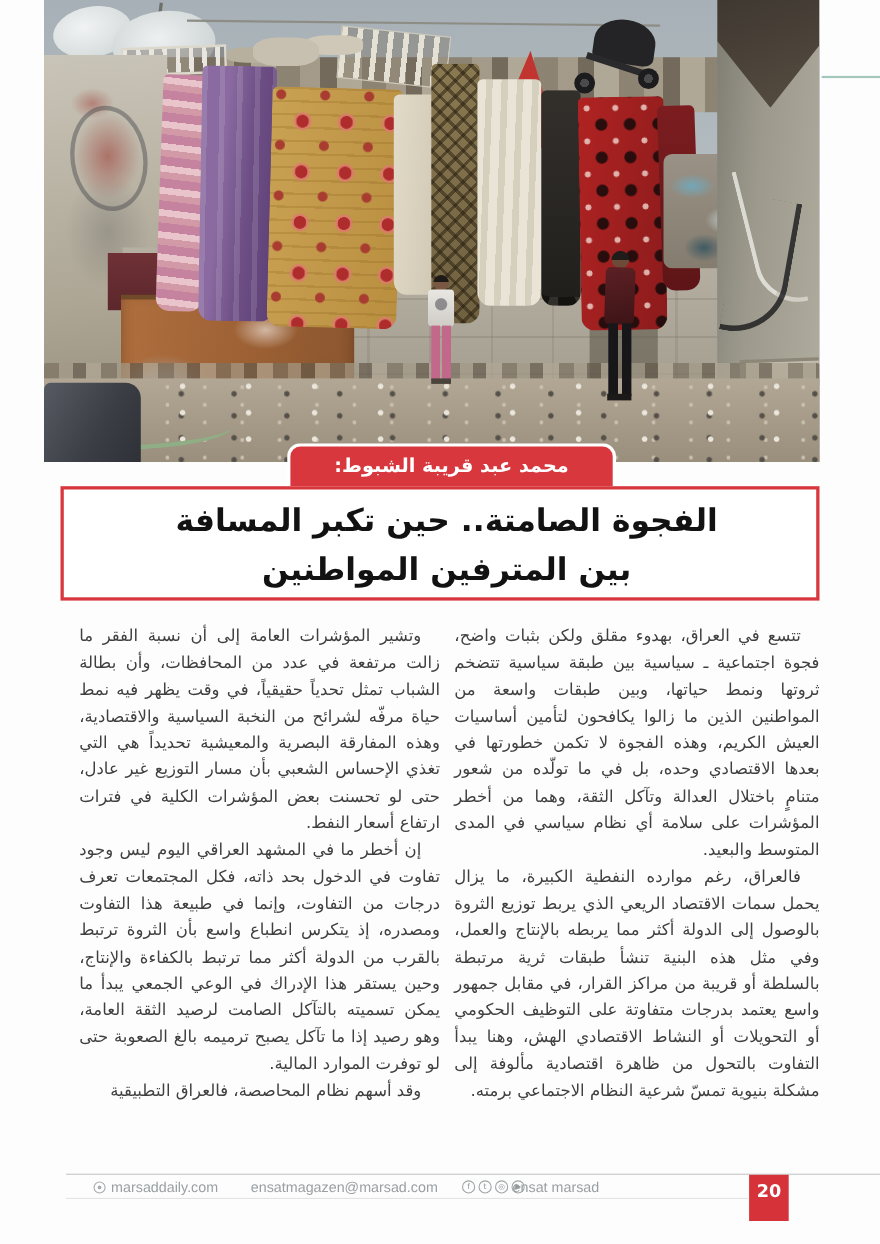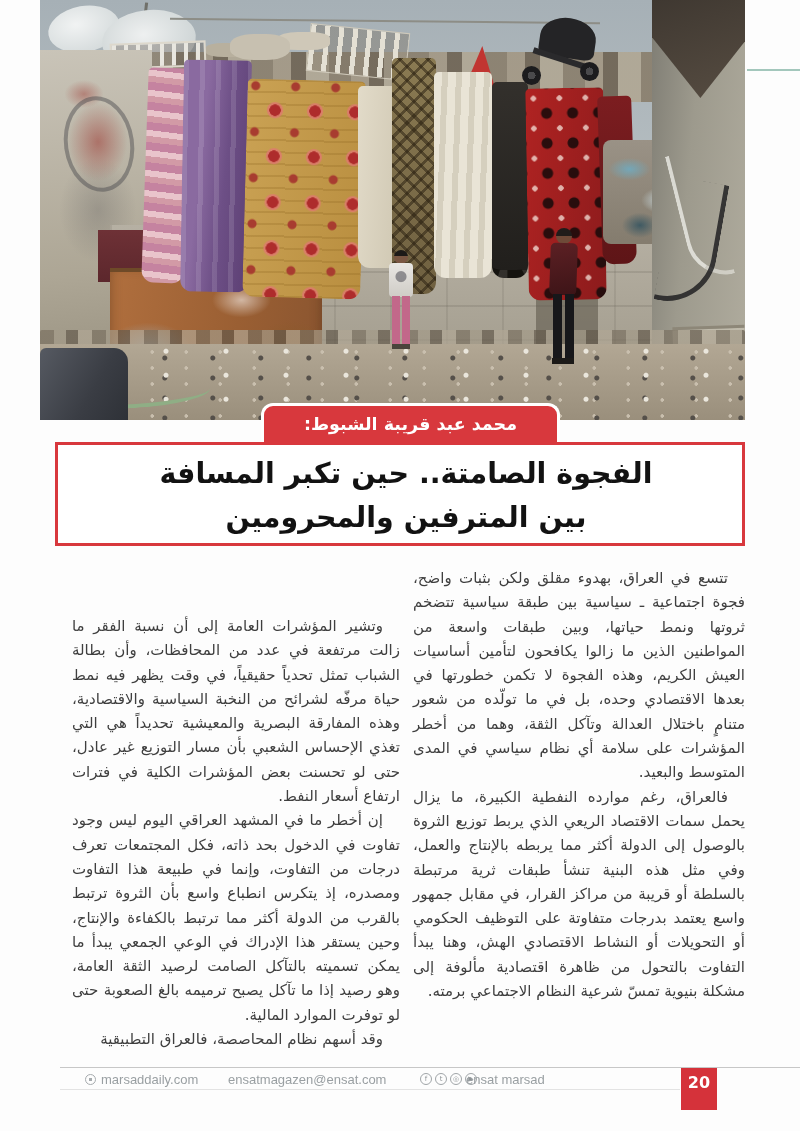--- a/index.html
+++ b/index.html
@@ -167,21 +167,21 @@
     background: #fff; border: 3px solid #d8383d; text-align: center; direction: rtl;
     padding-top: 7px; }
   .headline-box div { font-size: 28.5px; font-weight: bold; color: #121212; line-height: 44px;
     letter-spacing: -.5px; padding-left: 12px; }
 
   
   .col { direction: rtl; text-align: justify; color: #3f3f3f;
     font-size: 15px; line-height: 24.3px; }
   .col p { margin: 0; text-indent: 17px; }
   .col-right { left: 413px; top: 566px; width: 332px; }
-  .col-left  { left: 72px;  top: 566px; width: 328px; margin-top: 48px; }
+  .col-left  { left: 72px;  top: 566px; width: 328px; }
 
   
   .rule-top { left: 60px; top: 1067px; width: 740px; height: 1px; background: #c7c7c7; }
   .rule-bottom { left: 60px; top: 1089px; width: 620px; height: 1px; background: #e3e3e3; }
   .footer-item { color: #999fa2; font-size: 13px; line-height: 20px; top: 1070px;
     font-family: Liberation Sans, sans-serif; }
   .globe { left: 85px; top: 1074px; width: 11px; height: 11px; border-radius: 50%;
     border: 1px solid #a6abae; background: radial-gradient(circle 2px at 50% 50%, #a6abae 0 1.5px, transparent 2px); }
   .website { left: 101px; }
   .email { left: 228px; }
@@ -246,38 +246,38 @@
 </div>
 
 <div class="abs accent-line"></div>
 
 <div class="abs author-banner">
   <span>محمد عبد قريبة الشبوط:</span>
 </div>
 
 <div class="abs headline-box">
   <div>الفجوة الصامتة.. حين تكبر المسافة</div>
-  <div>بين المترفين والمحرومين</div>
+  <div>بين المترفين المواطنين</div>
 </div>
 
 <div class="abs col col-right">
   <p>تتسع في العراق، بهدوء مقلق ولكن بثبات واضح، فجوة اجتماعية ـ سياسية بين طبقة سياسية تتضخم ثروتها ونمط حياتها، وبين طبقات واسعة من المواطنين الذين ما زالوا يكافحون لتأمين أساسيات العيش الكريم، وهذه الفجوة لا تكمن خطورتها في بعدها الاقتصادي وحده، بل في ما تولّده من شعور متنامٍ باختلال العدالة وتآكل الثقة، وهما من أخطر المؤشرات على سلامة أي نظام سياسي في المدى المتوسط والبعيد.</p>
   <p>فالعراق، رغم موارده النفطية الكبيرة، ما يزال يحمل سمات الاقتصاد الريعي الذي يربط توزيع الثروة بالوصول إلى الدولة أكثر مما يربطه بالإنتاج والعمل، وفي مثل هذه البنية تنشأ طبقات ثرية مرتبطة بالسلطة أو قريبة من مراكز القرار، في مقابل جمهور واسع يعتمد بدرجات متفاوتة على التوظيف الحكومي أو التحويلات أو النشاط الاقتصادي الهش، وهنا يبدأ التفاوت بالتحول من ظاهرة اقتصادية مألوفة إلى مشكلة بنيوية تمسّ شرعية النظام الاجتماعي برمته.</p>
 </div>
 <div class="abs col col-left">
   <p>وتشير المؤشرات العامة إلى أن نسبة الفقر ما زالت مرتفعة في عدد من المحافظات، وأن بطالة الشباب تمثل تحدياً حقيقياً، في وقت يظهر فيه نمط حياة مرفّه لشرائح من النخبة السياسية والاقتصادية، وهذه المفارقة البصرية والمعيشية تحديداً هي التي تغذي الإحساس الشعبي بأن مسار التوزيع غير عادل، حتى لو تحسنت بعض المؤشرات الكلية في فترات ارتفاع أسعار النفط.</p>
   <p>إن أخطر ما في المشهد العراقي اليوم ليس وجود تفاوت في الدخول بحد ذاته، فكل المجتمعات تعرف درجات من التفاوت، وإنما في طبيعة هذا التفاوت ومصدره، إذ يتكرس انطباع واسع بأن الثروة ترتبط بالقرب من الدولة أكثر مما ترتبط بالكفاءة والإنتاج، وحين يستقر هذا الإدراك في الوعي الجمعي يبدأ ما يمكن تسميته بالتآكل الصامت لرصيد الثقة العامة، وهو رصيد إذا ما تآكل يصبح ترميمه بالغ الصعوبة حتى لو توفرت الموارد المالية.</p>
   <p>وقد أسهم نظام المحاصصة، فالعراق التطبيقية</p>
 </div>
 
 <div class="abs rule-top"></div>
 <div class="abs rule-bottom"></div>
 <span class="abs globe"></span>
 <span class="abs footer-item website">marsaddaily.com</span>
-<span class="abs footer-item email">ensatmagazen@ensat.com</span>
+<span class="abs footer-item email">ensatmagazen@marsad.com</span>
 <span class="abs social-row">
   <span class="social-icon">f</span>
   <span class="social-icon">t</span>
   <span class="social-icon">◎</span>
   <span class="social-icon">▶</span>
 </span>
 <span class="abs footer-item social-name">ensat marsad</span>
 <div class="abs page-badge">20</div>
 
 </body></html>

